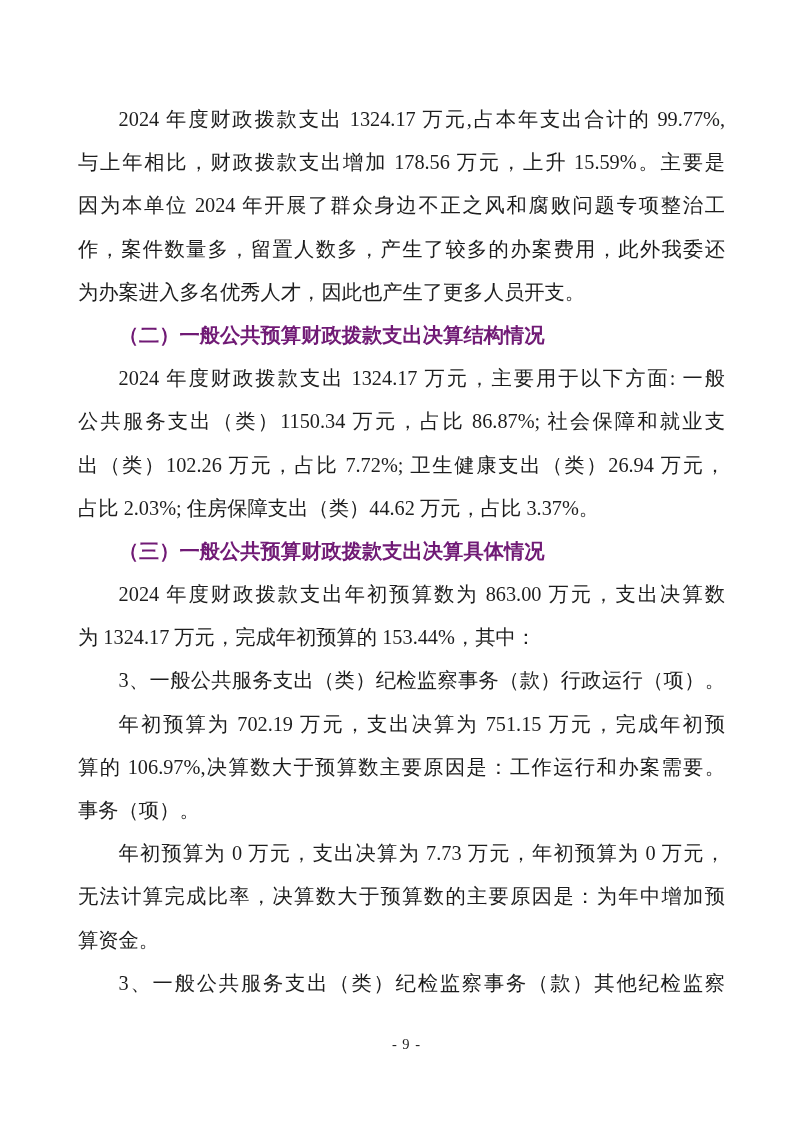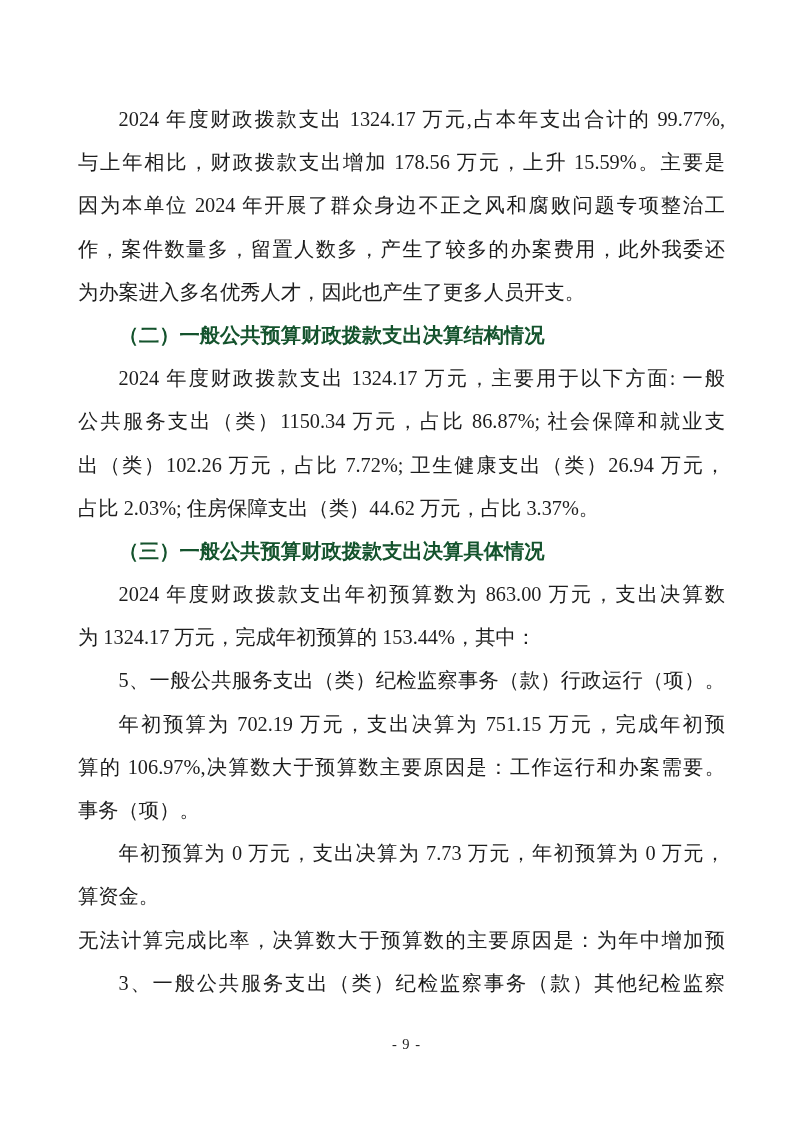--- a/index.html
+++ b/index.html
@@ -32,21 +32,21 @@
     text-align-last: left;
   }
   .fill {
     text-align-last: justify;
   }
   .ind {
     text-indent: 2em;
   }
   .hd {
     font-weight: bold;
-    color: #14532d;
+    color: #701a75;
   }
   .footer {
     position: absolute;
     left: 0;
     right: 0;
     top: 1036px;
     text-align: center;
     font-size: 14.5px;
     letter-spacing: 1px;
     color: #1d1d1d;
@@ -69,29 +69,29 @@
     <div class="ln ind fill">2024 年度财政拨款支出 1324.17 万元，主要用于以下方面: 一般</div>
     <div class="ln fill">公共服务支出（类）1150.34 万元，占比 86.87%; 社会保障和就业支</div>
     <div class="ln fill">出（类）102.26 万元，占比 7.72%; 卫生健康支出（类）26.94 万元，</div>
     <div class="ln">占比 2.03%; 住房保障支出（类）44.62 万元，占比 3.37%。</div>
 
     <div class="ln ind hd">（三）一般公共预算财政拨款支出决算具体情况</div>
 
     <div class="ln ind fill">2024 年度财政拨款支出年初预算数为 863.00 万元，支出决算数</div>
     <div class="ln">为 1324.17 万元，完成年初预算的 153.44%，其中：</div>
 
-    <div class="ln ind fill">5、一般公共服务支出（类）纪检监察事务（款）行政运行（项）。</div>
+    <div class="ln ind fill">3、一般公共服务支出（类）纪检监察事务（款）行政运行（项）。</div>
 
     <div class="ln ind fill">年初预算为 702.19 万元，支出决算为 751.15 万元，完成年初预</div>
     <div class="ln fill">算的 106.97%,决算数大于预算数主要原因是：工作运行和办案需要。</div>
 
     <div class="ln">事务（项）。</div>
 
     <div class="ln ind fill">年初预算为 0 万元，支出决算为 7.73 万元，年初预算为 0 万元，</div>
+    <div class="ln fill">无法计算完成比率，决算数大于预算数的主要原因是：为年中增加预</div>
     <div class="ln">算资金。</div>
-    <div class="ln fill">无法计算完成比率，决算数大于预算数的主要原因是：为年中增加预</div>
 
     <div class="ln ind fill">3、一般公共服务支出（类）纪检监察事务（款）其他纪检监察</div>
 
   </div>
 
   <div class="footer">- 9 -</div>
 </div>
 
 </body></html>

